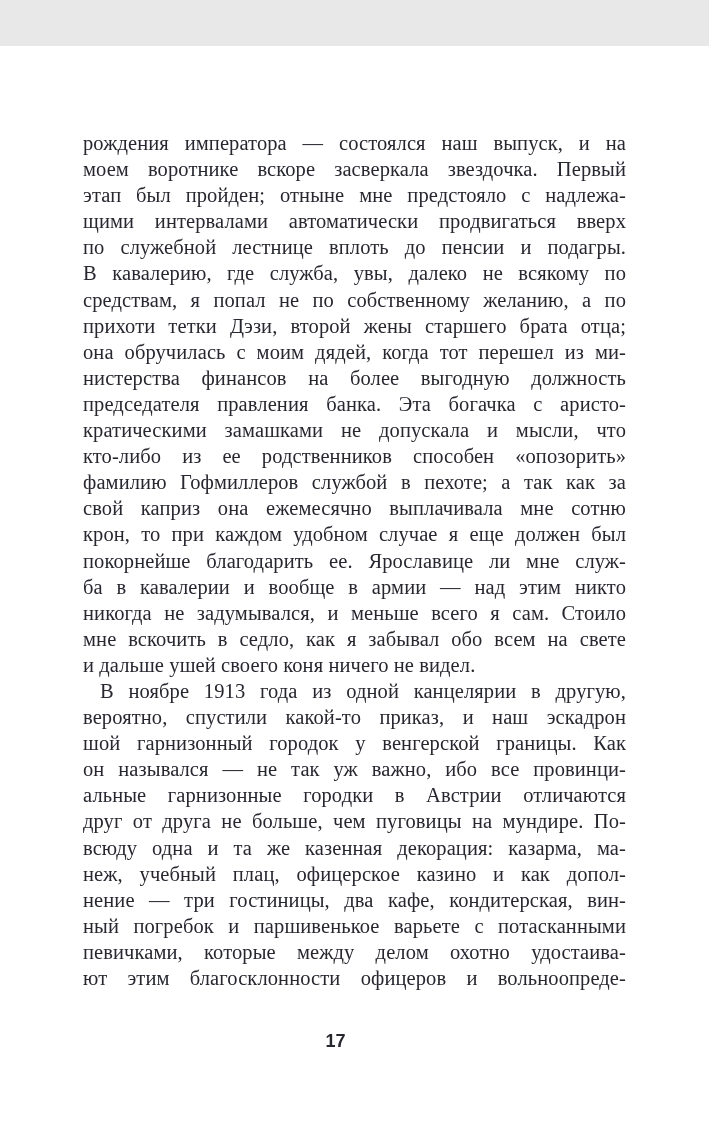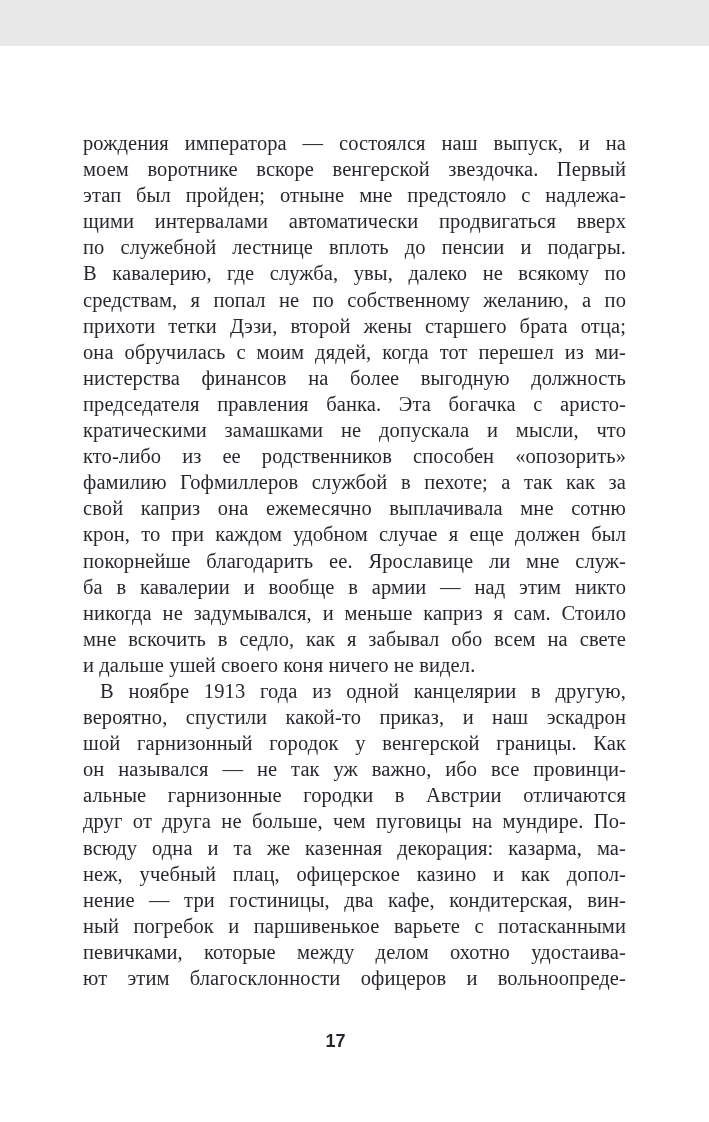--- a/index.html
+++ b/index.html
@@ -57,38 +57,38 @@
     font-weight: bold;
   }
 </style>
 </head>
 <body>
 
 <div class="book-page">
   <div class="page-text">
       <div class="paragraph">
         <div class="text-line">рождения императора — состоялся наш выпуск, и на</div>
-        <div class="text-line">моем воротнике вскоре венгерской звездочка. Первый</div>
+        <div class="text-line">моем воротнике вскоре засверкала звездочка. Первый</div>
         <div class="text-line">этап был пройден; отныне мне предстояло с надлежа-</div>
         <div class="text-line">щими интервалами автоматически продвигаться вверх</div>
         <div class="text-line">по служебной лестнице вплоть до пенсии и подагры.</div>
         <div class="text-line">В кавалерию, где служба, увы, далеко не всякому по</div>
         <div class="text-line">средствам, я попал не по собственному желанию, а по</div>
         <div class="text-line">прихоти тетки Дэзи, второй жены старшего брата отца;</div>
         <div class="text-line">она обручилась с моим дядей, когда тот перешел из ми-</div>
         <div class="text-line">нистерства финансов на более выгодную должность</div>
         <div class="text-line">председателя правления банка. Эта богачка с аристо-</div>
         <div class="text-line">кратическими замашками не допускала и мысли, что</div>
         <div class="text-line">кто-либо из ее родственников способен «опозорить»</div>
         <div class="text-line">фамилию Гофмиллеров службой в пехоте; а так как за</div>
         <div class="text-line">свой каприз она ежемесячно выплачивала мне сотню</div>
         <div class="text-line">крон, то при каждом удобном случае я еще должен был</div>
         <div class="text-line">покорнейше благодарить ее. Ярославице ли мне служ-</div>
         <div class="text-line">ба в кавалерии и вообще в армии — над этим никто</div>
-        <div class="text-line">никогда не задумывался, и меньше каприз я сам. Стоило</div>
+        <div class="text-line">никогда не задумывался, и меньше всего я сам. Стоило</div>
         <div class="text-line">мне вскочить в седло, как я забывал обо всем на свете</div>
         <div class="text-line last-left">и дальше ушей своего коня ничего не видел.</div>
       </div>
       <div class="paragraph">
         <div class="text-line indent">В ноябре 1913 года из одной канцелярии в другую,</div>
         <div class="text-line">вероятно, спустили какой-то приказ, и наш эскадрон</div>
         <div class="text-line">шой гарнизонный городок у венгерской границы. Как</div>
         <div class="text-line">он назывался — не так уж важно, ибо все провинци-</div>
         <div class="text-line">альные гарнизонные городки в Австрии отличаются</div>
         <div class="text-line">друг от друга не больше, чем пуговицы на мундире. По-</div>

